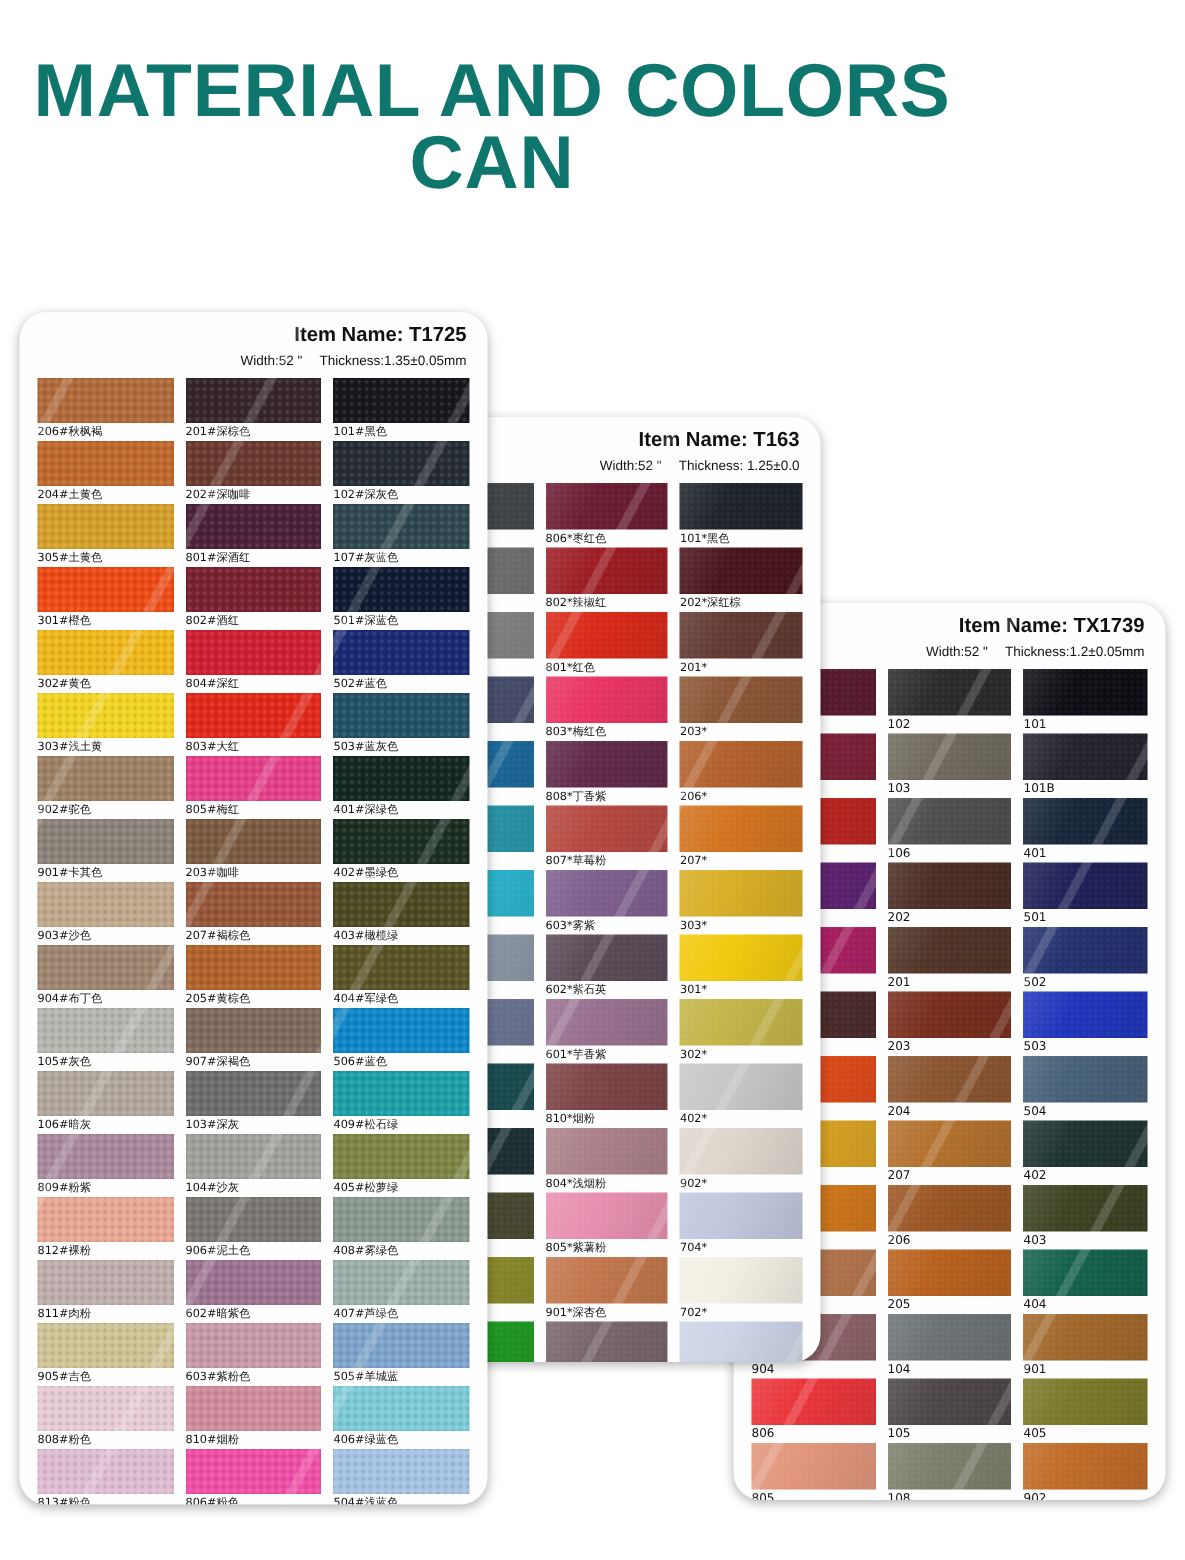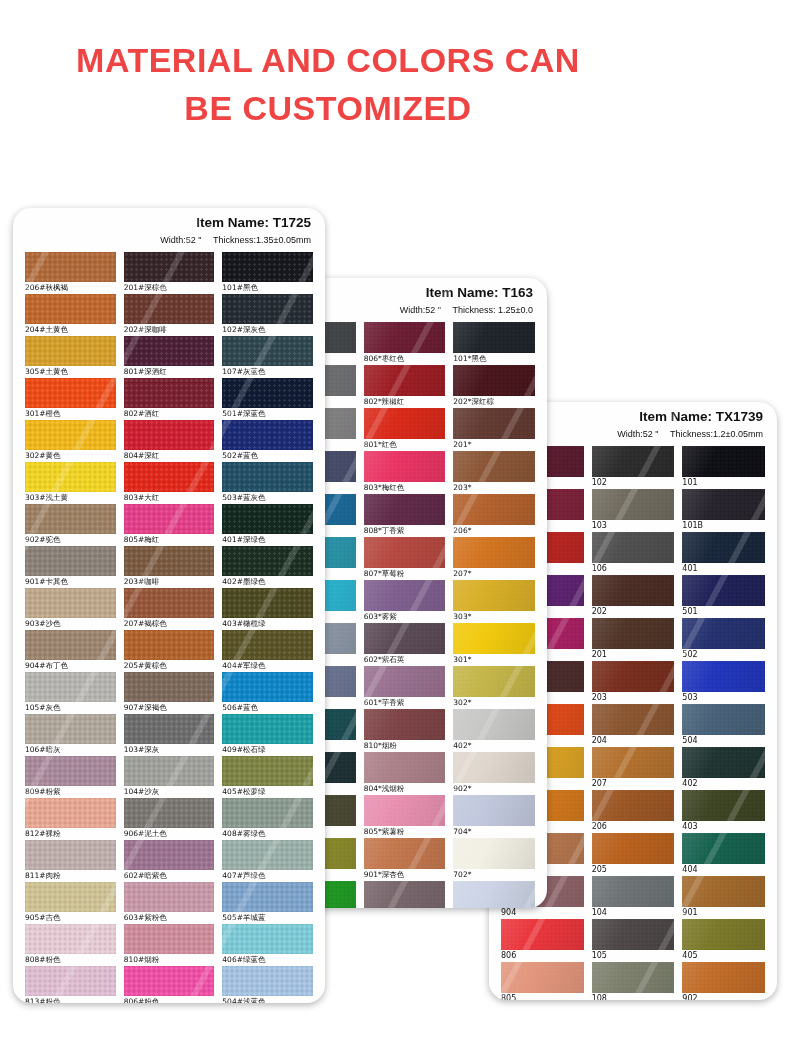--- a/index.html
+++ b/index.html
@@ -7,22 +7,22 @@
     width:790px;height:1040px;
     background:#ffffff;
     font-family:"Liberation Sans","DejaVu Sans",sans-serif;
     overflow:hidden;
     position:relative;
   }
   
   #heading{
     position:absolute;left:0;top:36px;width:656px;
     text-align:center;
-    font-size:34px;font-weight:bold;line-height:48px;
-    letter-spacing:.5px;color:#ef4444;
+    font-size:50px;font-weight:bold;line-height:48px;
+    letter-spacing:.5px;color:#0f766e;
   }
   #heading .l2{display:block;}
 
   
   .card{
     position:absolute;
     background:#fefefe;
     border-radius:18px;
     box-shadow:0 2px 7px rgba(0,0,0,.30);
     overflow:hidden;
@@ -77,21 +77,20 @@
       background:repeating-linear-gradient(118deg,
         rgba(255,255,255,0) 0px,rgba(255,255,255,0) 46px,
         rgba(255,255,255,.16) 47px,rgba(255,255,255,.16) 52px,
         rgba(255,255,255,0) 53px,rgba(255,255,255,0) 120px);}
 </style>
 </head>
 <body>
 
 <div id="heading">
   <span class="l1">MATERIAL AND COLORS CAN</span>
-  <span class="l2">BE CUSTOMIZED</span>
 </div>
 
 <div class="card" id="card-1">
   <div class="wm"></div>
   <div class="card-head">
     <div class="item-name">Item Name: T1725</div>
     <div class="specs">
       <span>Width:52 "</span>
       <span>Thickness:1.35±0.05mm</span>
     </div>

